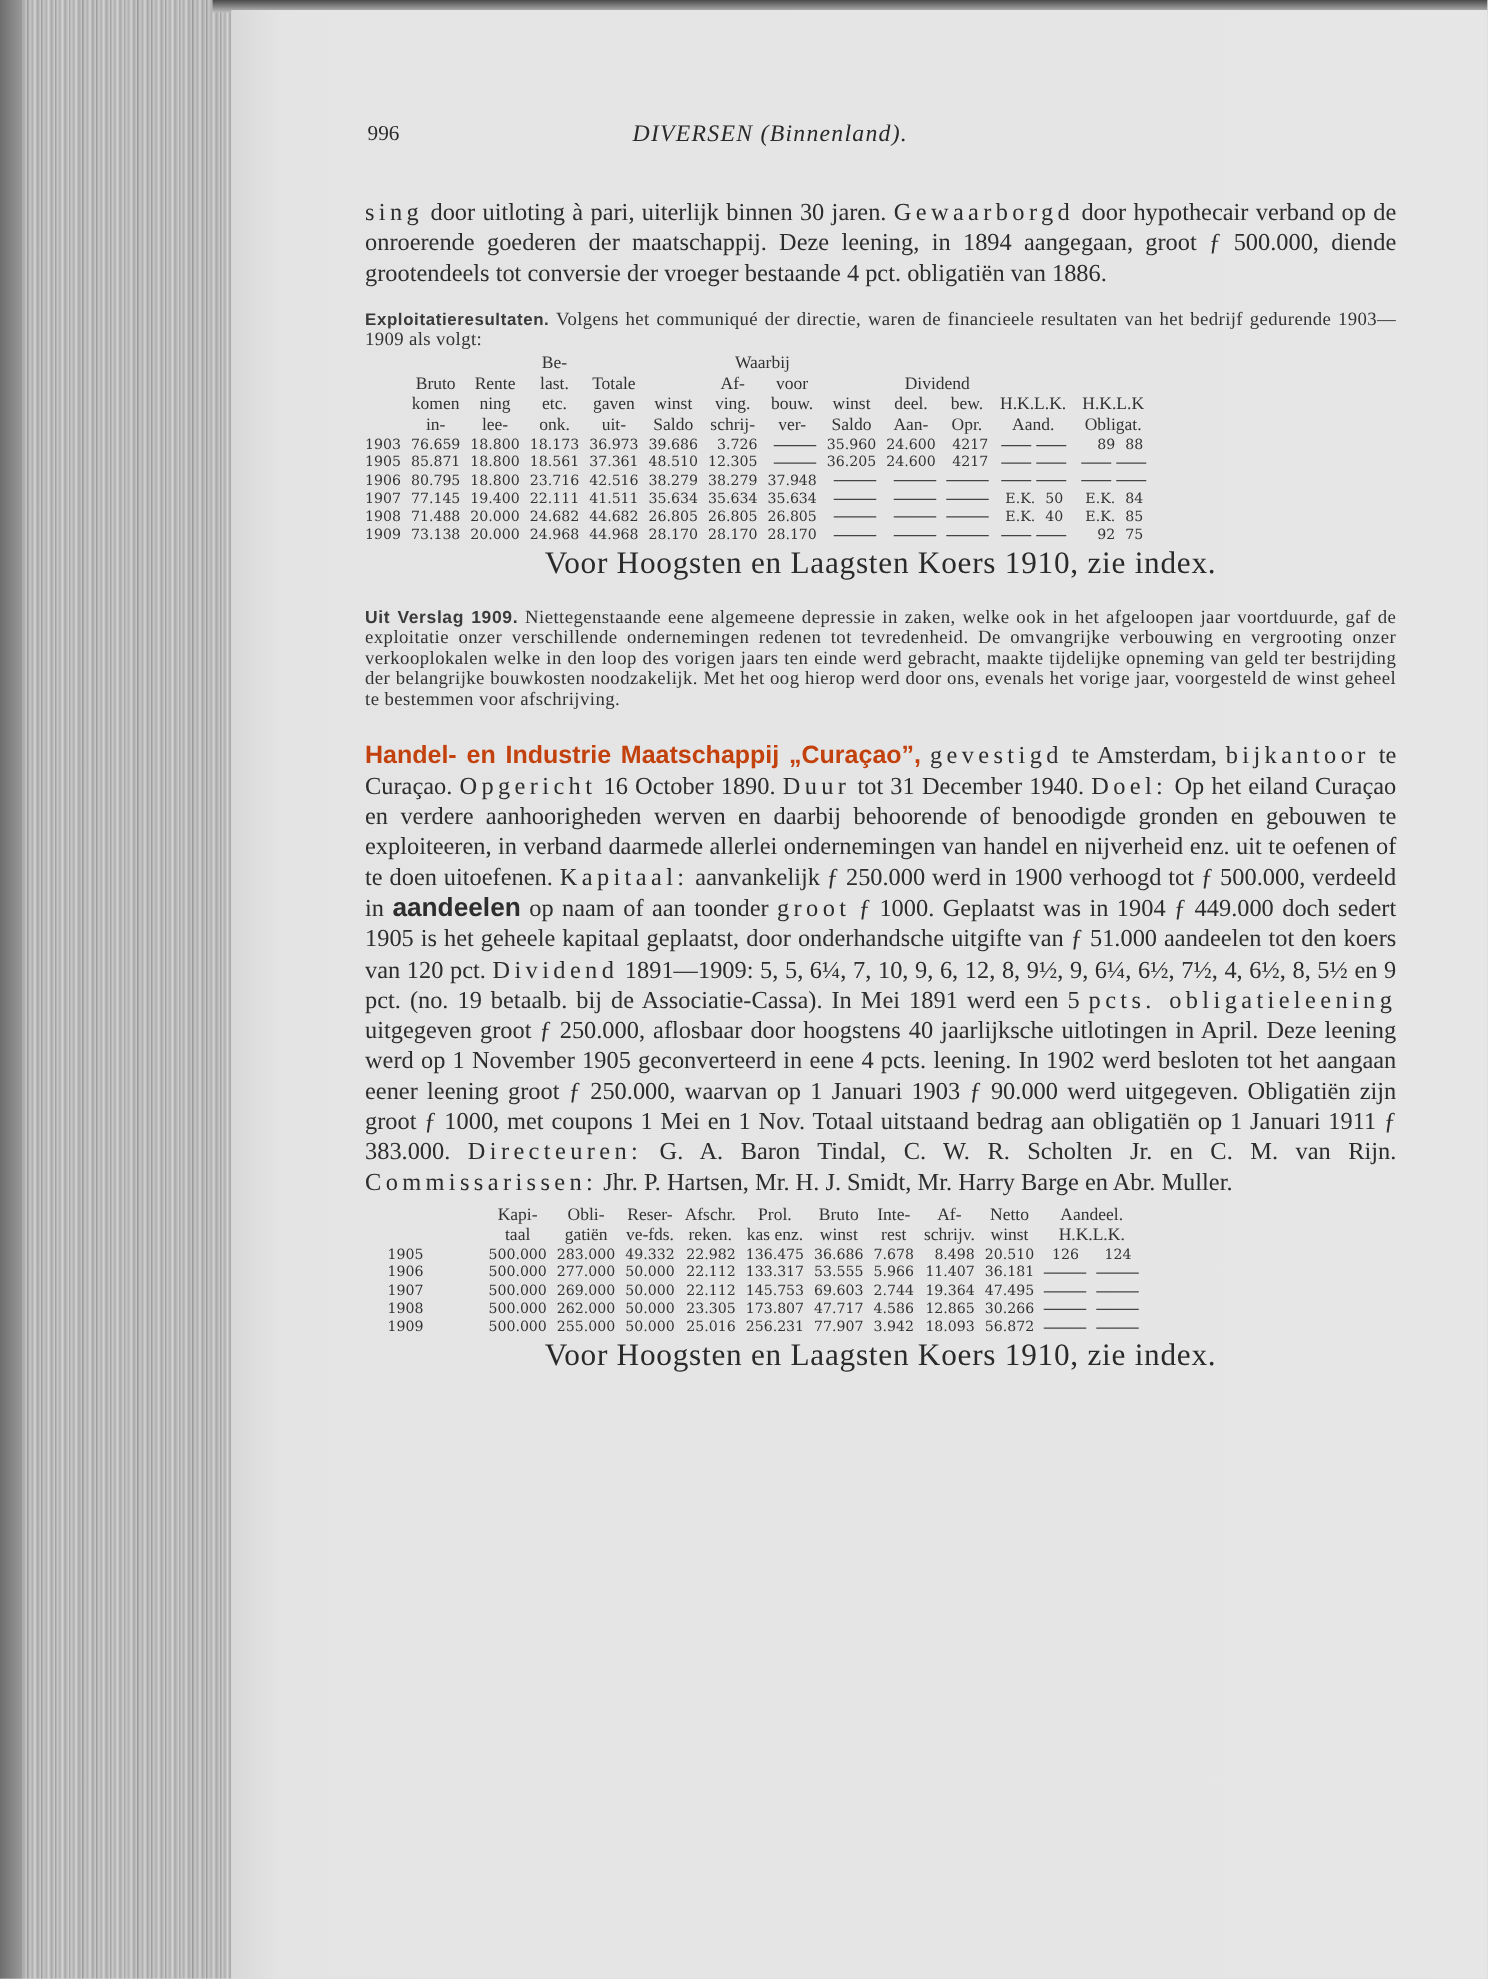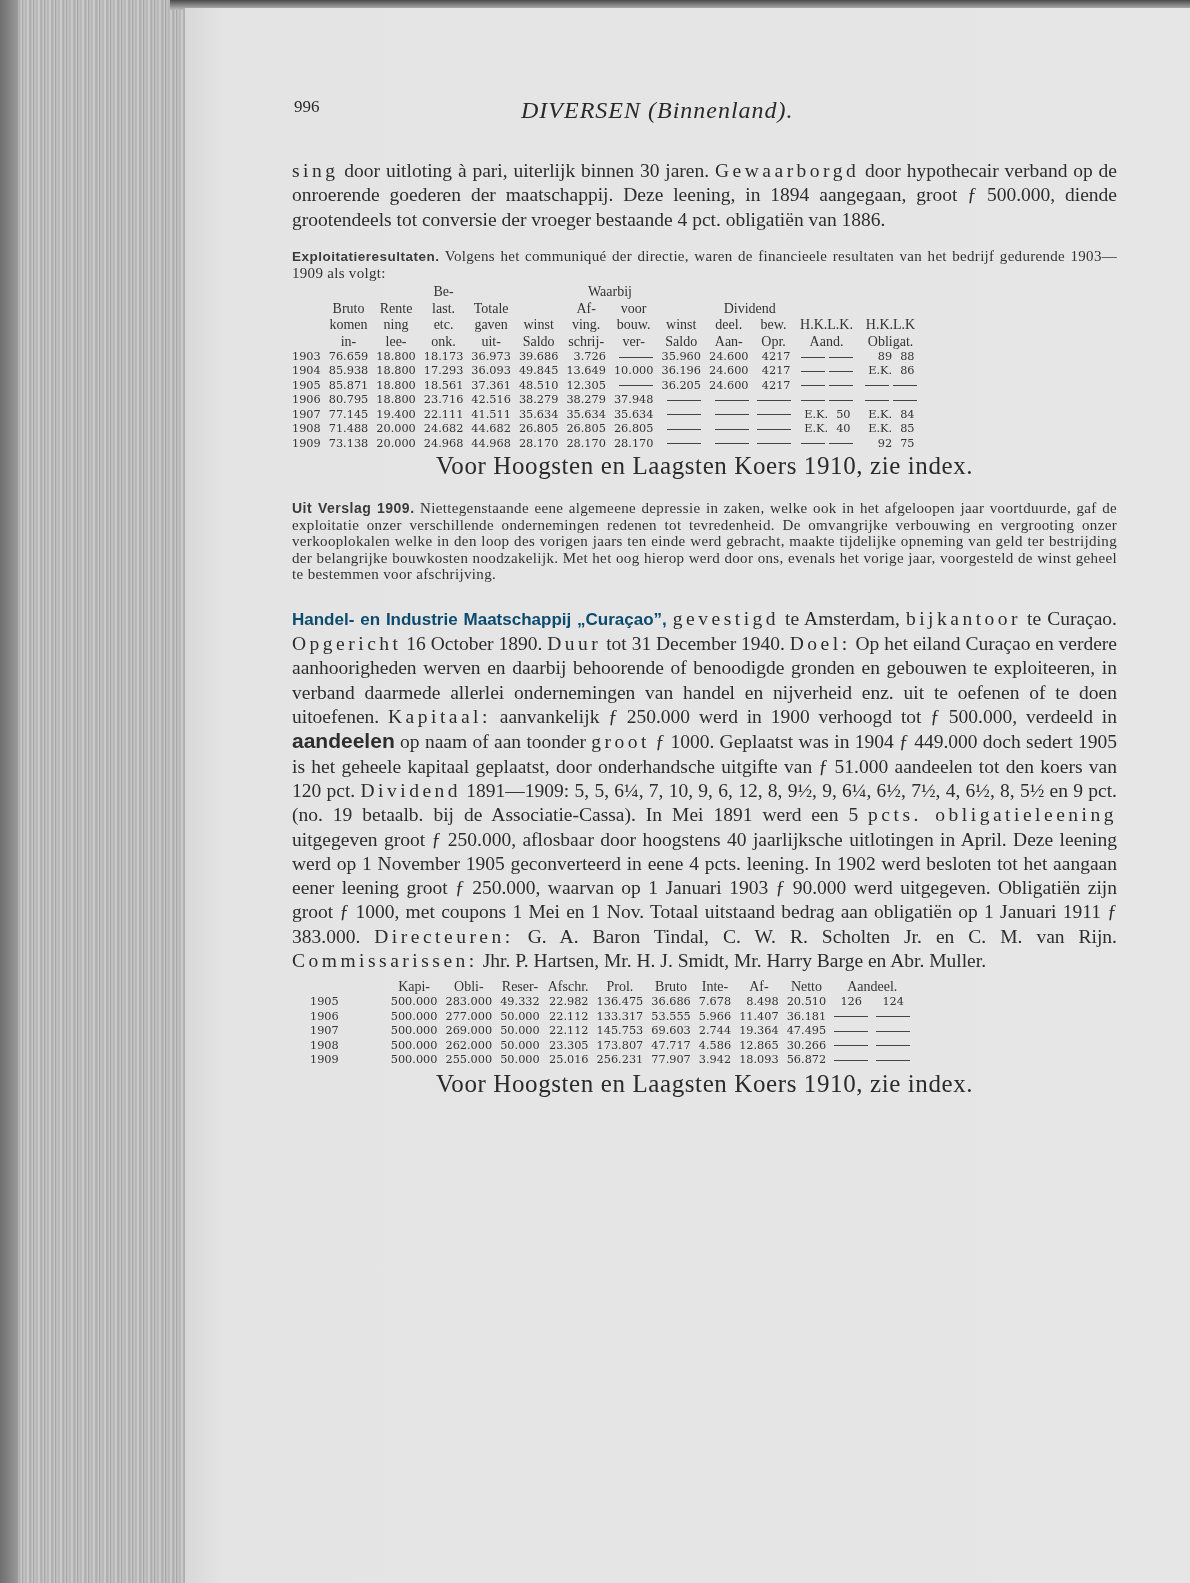--- a/index.html
+++ b/index.html
@@ -26,33 +26,33 @@
     position:absolute; left:185px; top:8px; width:1005px; height:1575px;
     background:linear-gradient(90deg,#d8d8d8 0px,#e4e4e4 40px,#e6e6e6 100%);
   }
   .content {
     position:absolute; left:292px; top:95px; width:825px;
   }
   .running-head {
     position:relative; height:30px; font-size:17px;
   }
   .running-head .pno { position:absolute; left:2px; top:2px; font-family:"Liberation Serif", serif; font-size:17px; }
-  .running-head .title { position:absolute; left:229px; top:2px; font-style:italic; font-family:"Liberation Serif", serif; font-size:24px; letter-spacing:1px; }
+  .running-head .title { position:absolute; left:214px; top:2px; font-style:italic; font-family:"Liberation Serif", serif; font-size:19px; letter-spacing:1px; }
   p { margin:0; text-align:justify; }
   .body-lg {
     font-family:"Liberation Serif", serif; font-size:19.5px; line-height:24.3px;
     color:#2d2d2d;
   }
   .body-sm {
     font-family:"Liberation Serif", serif; font-size:15px; line-height:16.6px;
     color:#333;
   }
   .sp { letter-spacing:3.5px; }
   .bold-sans { font-family:"Liberation Sans", sans-serif; font-weight:bold; }
-  .heading-lg { font-family:"Liberation Sans", sans-serif; font-weight:bold; font-size:17px; color:#0c4a6e; }
+  .heading-lg { font-family:"Liberation Sans", sans-serif; font-weight:bold; font-size:20px; color:#c2410c; }
   .section-sm { font-family:"Liberation Sans", sans-serif; font-weight:bold; font-size:13.5px; letter-spacing:0.5px; color:#3a3a3a; }
   .footer-note { text-align:center; font-family:"Liberation Serif", serif; font-size:25px; letter-spacing:0.6px; }
 
   table.fin { border-collapse:collapse; font-family:"DejaVu Serif", serif; font-size:11.3px; color:#333; }
   table.fin td, table.fin th { padding:0 4px; text-align:right; white-space:nowrap; font-weight:normal; line-height:14.4px; }
   table.fin thead th { font-family:"Liberation Serif", serif; font-size:14px; line-height:16.5px; text-align:center; }
   table.fin td.yr { text-align:left; padding-left:0;margin-left:28px; }
   .dash { display:inline-block; width:34px; border-top:1px solid #444; vertical-align:middle; }
   .dash-s { display:inline-block; width:24px; border-top:1px solid #444; vertical-align:middle; margin:0 2px; }
 
@@ -150,35 +150,20 @@
           <td>39.686</td>
           <td>3.726</td>
           <td><span class="dash"></span></td>
           <td>35.960</td>
           <td>24.600</td>
           <td>4217</td>
           <td><span class="dash-s"></span><span class="dash-s"></span></td>
           <td><span style="margin: 0px 4px;">89</span><span style="margin: 0px 4px;">88</span></td>
         </tr>
         <tr>
-          <td class="yr">1904</td>
-          <td>85.938</td>
-          <td>18.800</td>
-          <td>17.293</td>
-          <td>36.093</td>
-          <td>49.845</td>
-          <td>13.649</td>
-          <td>10.000</td>
-          <td>36.196</td>
-          <td>24.600</td>
-          <td>4217</td>
-          <td><span class="dash-s"></span><span class="dash-s"></span></td>
-          <td><span style="margin: 0px 4px;">E.K.</span><span style="margin: 0px 4px;">86</span></td>
-        </tr>
-        <tr>
           <td class="yr">1905</td>
           <td>85.871</td>
           <td>18.800</td>
           <td>18.561</td>
           <td>37.361</td>
           <td>48.510</td>
           <td>12.305</td>
           <td><span class="dash"></span></td>
           <td>36.205</td>
           <td>24.600</td>
@@ -268,20 +253,33 @@
         <th>Obli-</th>
         <th>Reser-</th>
         <th>Afschr.</th>
         <th>Prol.</th>
         <th>Bruto</th>
         <th>Inte-</th>
         <th>Af-</th>
         <th>Netto</th>
         <th colspan="2">Aandeel.</th>
       </tr>
+      <tr>
+        <th></th>
+        <th>taal</th>
+        <th>gatiën</th>
+        <th>ve-fds.</th>
+        <th>reken.</th>
+        <th>kas enz.</th>
+        <th>winst</th>
+        <th>rest</th>
+        <th>schrijv.</th>
+        <th>winst</th>
+        <th colspan="2">H.K.L.K.</th>
+      </tr>
     </thead>
     <tbody id="curacao-body">
         <tr>
           <td class="yr">1905</td>
           <td>500.000</td>
           <td>283.000</td>
           <td>49.332</td>
           <td>22.982</td>
           <td>136.475</td>
           <td>36.686</td>

